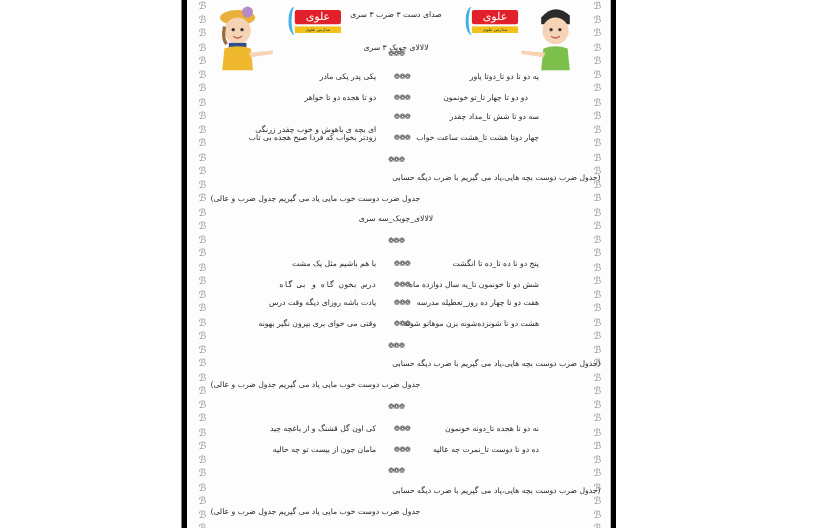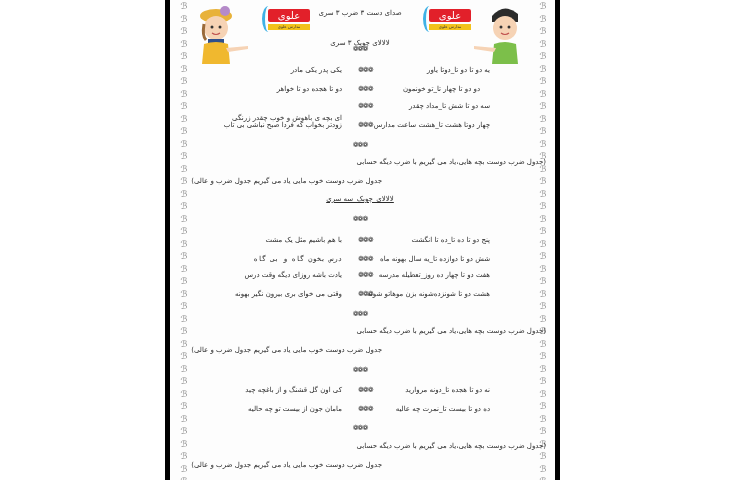--- a/index.html
+++ b/index.html
@@ -164,54 +164,54 @@
 
   <div class="txt" style="right: 65px; top: 66px;">یه دو تا دو تا_دوتا یاور</div>
     <div class="stars" style="left: 188px; top: 66px;">❁❁❁</div>
     <div class="txt" style="right: 213px; top: 66px;">یکی پدر یکی مادر</div>
     <div class="txt" style="right: 75px; top: 85px;">دو دو تا چهار تا_تو خونمون</div>
     <div class="stars" style="left: 188px; top: 85px;">❁❁❁</div>
     <div class="txt" style="right: 213px; top: 85px;">دو تا هجده دو تا خواهر</div>
     <div class="txt" style="right: 65px; top: 102px;">سه دو تا شش تا_مداد چقدر</div>
     <div class="stars" style="left: 188px; top: 102px;">❁❁❁</div>
     <div class="txt" style="right: 213px; top: 102px; margin-top: 12px;">ای بچه ی باهوش و خوب چقدر زرنگی</div>
-    <div class="txt" style="right: 65px; top: 121px;">چهار دوتا هشت تا_هشت ساعت مدارس</div>
+    <div class="txt" style="right: 65px; top: 121px;">چهار دوتا هشت تا_هشت ساعت خواب</div>
     <div class="stars" style="left: 188px; top: 121px;">❁❁❁</div>
-    <div class="txt" style="right: 213px; top: 121px;">زودتر بخواب که فردا صبح نباشی بی تاب</div>
+    <div class="txt" style="right: 213px; top: 121px;">زودتر بخواب که فردا صبح هجده بی تاب</div>
     <div id="block1"></div>
 
   <div class="stars center" style="left:130px; top:141px; width:120px;">❁❁❁</div>
   <div class="txt" style="right:9px; top:158px;">(جدول ضرب دوست بچه هایی،یاد می گیریم با ضرب دیگه حسابی</div>
   <div class="txt" style="right:173px; top:177px;">جدول ضرب دوست خوب مایی یاد می گیریم جدول ضرب و عالی)</div>
-  <div class="txt center" style="left:130px; top:195px; width:120px;text-decoration:underline;">لالالای_چوبک_سه سری</div>
+  <div class="txt center" style="left:130px; top:195px; width:120px;">لالالای_چوبک_سه سری</div>
   <div class="stars center" style="left:130px; top:215px; width:120px;">❁❁❁</div>
 
   <div class="txt" style="right: 65px; top: 236px; text-align: center;">پنج دو تا ده تا_ده تا انگشت</div>
     <div class="stars" style="left: 188px; top: 236px;">❁❁❁</div>
     <div class="txt" style="right: 213px; top: 236px;">با هم باشیم مثل یک مشت</div>
-    <div class="txt" style="right: 65px; top: 255px;">شش دو تا دوازده تا_یه سال بهونه ماه</div>
+    <div class="txt" style="right: 65px; top: 255px;">شش دو تا خونمون تا_یه سال دوازده ماه</div>
     <div class="stars" style="left: 188px; top: 255px;">❁❁❁</div>
     <div class="txt" style="right: 213px; top: 255px; font-family: Liberation Mono, monospace;">درس بخون گاه و بی گاه</div>
     <div class="txt" style="right: 65px; top: 271px; text-align: right;">هفت دو تا چهار ده روز_تعطیله مدرسه</div>
     <div class="stars" style="left: 188px; top: 271px;">❁❁❁</div>
     <div class="txt" style="right: 213px; top: 271px;">یادت باشه روزای دیگه وقت درس</div>
     <div class="txt" style="right: 65px; top: 290px;">هشت دو تا شونزده‌شونه بزن موهاتو شونه</div>
     <div class="stars" style="left: 188px; top: 290px;">❁❁❁</div>
     <div class="txt" style="right: 213px; top: 290px;">وقتی می خوای بری بیرون نگیر بهونه</div>
     <div id="block2"></div>
 
   <div class="stars center" style="left:130px; top:310px; width:120px;">❁❁❁</div>
   <div class="txt" style="right:9px; top:327px;">(جدول ضرب دوست بچه هایی،یاد می گیریم با ضرب دیگه حسابی</div>
   <div class="txt" style="right:173px; top:346px;">جدول ضرب دوست خوب مایی یاد می گیریم جدول ضرب و عالی)</div>
   <div class="stars center" style="left:130px; top:366px; width:120px;">❁❁❁</div>
 
-  <div class="txt" style="right: 65px; top: 386px;">نه دو تا هجده تا_دونه مروارید</div>
+  <div class="txt" style="right: 65px; top: 386px;">نه دو تا هجده تا_دونه خونمون</div>
     <div class="stars" style="left: 188px; top: 386px;">❁❁❁</div>
     <div class="txt" style="right: 213px; top: 386px; margin-left: 44px;">کی اون گل قشنگ و از باغچه چید</div>
-    <div class="txt" style="right: 65px; top: 405px;">ده دو تا بیست تا_نمرت چه عالیه</div>
+    <div class="txt" style="right: 65px; top: 405px;">ده دو تا دوست تا_نمرت چه عالیه</div>
     <div class="stars" style="left: 188px; top: 405px;">❁❁❁</div>
     <div class="txt" style="right: 213px; top: 405px;">مامان جون از بیست تو چه حالیه</div>
     <div id="block3"></div>
 
   <div class="stars center" style="left:130px; top:424px; width:120px;">❁❁❁</div>
   <div class="txt" style="right:9px; top:442px;">(جدول ضرب دوست بچه هایی،یاد می گیریم با ضرب دیگه حسابی</div>
   <div class="txt" style="right:173px; top:461px;">جدول ضرب دوست خوب مایی یاد می گیریم جدول ضرب و عالی)</div>
 </div>
 
 </body></html>

